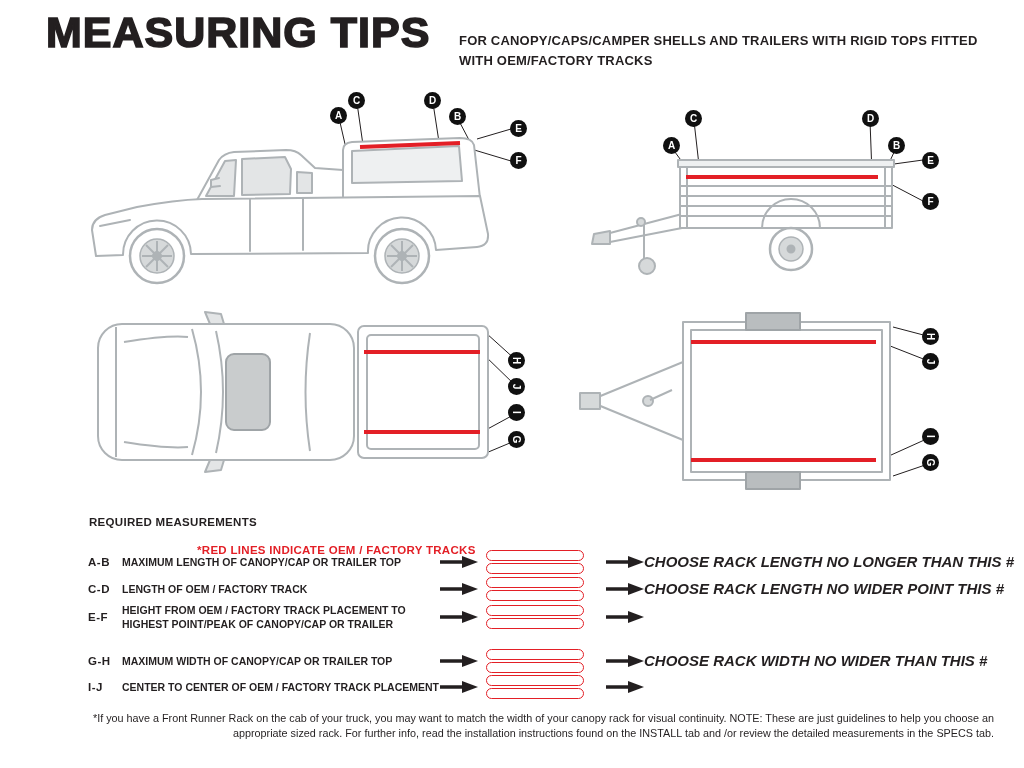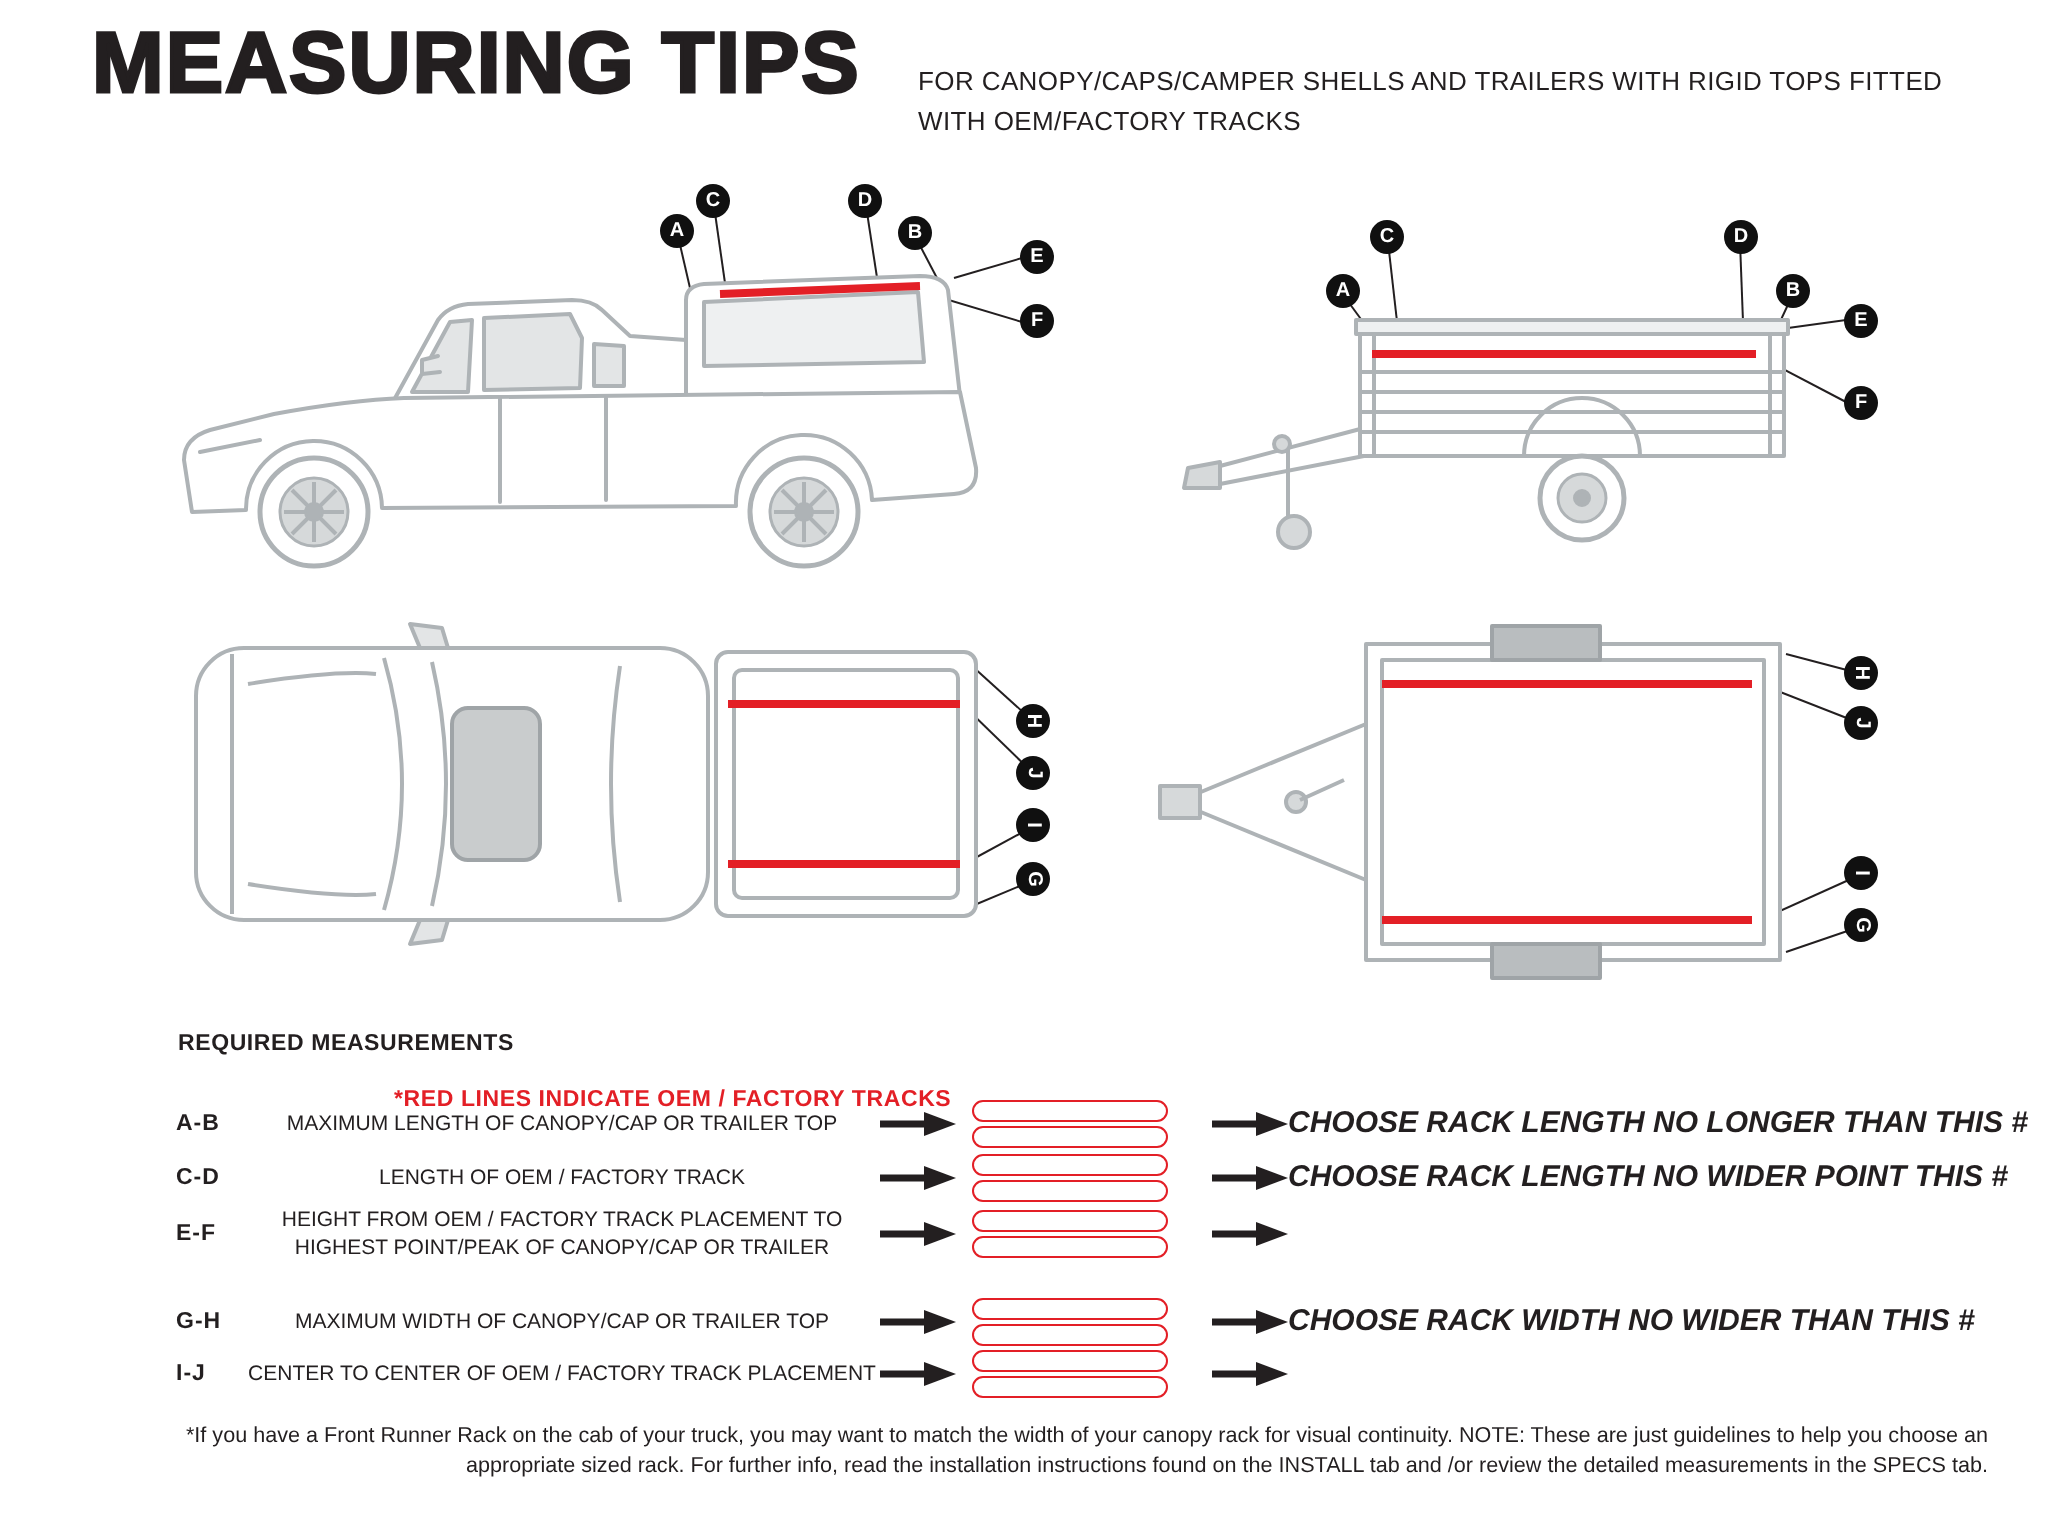--- a/index.html
+++ b/index.html
@@ -3,37 +3,37 @@
 <meta charset="utf-8">
 <style>
   html,body{margin:0;padding:0;background:#ffffff;}
   #page{position:relative;width:1024px;height:768px;background:#ffffff;overflow:hidden;
         font-family:"Liberation Sans",sans-serif;color:#231f20;}
   .abs{position:absolute;}
 
   
   #title{left:46px;top:8px;font-size:43px;font-weight:700;letter-spacing:1px;
          -webkit-text-stroke:1.6px #231f20;}
-  #subtitle{left:459px;top:31px;width:545px;font-size:13px;font-weight:400;
+  #subtitle{left:459px;top:31px;width:545px;font-size:13px;font-weight:700;
             line-height:1.55;white-space:pre-line;letter-spacing:0.2px;}
 
   
   .diagram{position:absolute;}
   .callout{position:absolute;width:17px;height:17px;border-radius:50%;background:#101010;
            color:#fff;display:flex;align-items:center;justify-content:center;
            font-size:10px;font-weight:700;z-index:5;}
   .callout.rot span{display:block;transform:rotate(90deg);}
 
   
   #meas-head{left:48px;top:516px;font-size:11.5px;font-weight:700;letter-spacing:0.3px;padding-left:41px;}
   #meas-note{left:197px;top:544px;font-size:11.5px;font-weight:700;color:#e31f26;letter-spacing:0.3px;}
   #meas-rows{left:48px;top:550px;width:950px;height:175px;margin-left:40px;}
   .meas-row{position:absolute;left:0;width:100%;display:flex;align-items:center;}
   .m-key{width:34px;flex:none;font-size:11.5px;font-weight:700;letter-spacing:0.5px;}
-  .m-label{width:318px;flex:none;font-size:10.5px;font-weight:400;line-height:1.35;white-space:pre-line;text-align:center;}
+  .m-label{width:318px;flex:none;font-size:10.5px;font-weight:700;line-height:1.35;white-space:pre-line;}
   .m-arrow{width:46px;flex:none;display:flex;align-items:center;}
   .m-pill{width:106px;flex:none;display:flex;flex-direction:column;gap:2px;}
   .pill{width:96px;height:9px;border:1.6px solid #e31f26;border-radius:8px;background:#fff;}
   .m-arrow2{width:52px;flex:none;display:flex;align-items:center;padding-left:14px;box-sizing:border-box;}
   .m-result{flex:1;font-size:15px;font-weight:700;line-height:1.35;white-space:pre-line;font-style:italic;}
 
   
   #footnote{left:38px;top:711px;width:956px;font-size:10.8px;line-height:1.35;text-align:right;}
 </style>
 </head>

